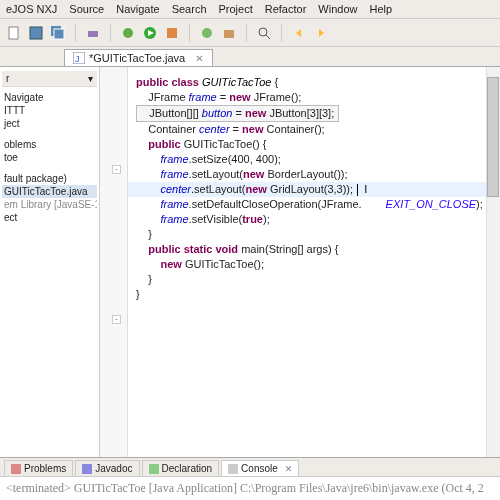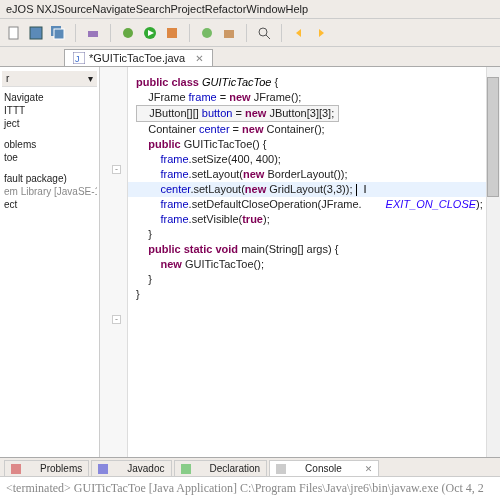--- a/index.html
+++ b/index.html
@@ -1,46 +1,46 @@
 <!DOCTYPE html>
 <html><head>
 <meta charset="utf-8">
 <style>
   * { box-sizing: border-box; margin: 0; padding: 0; font-family: Tahoma, sans-serif; }
   body { background: #f0f0f0; font-size: 11px; color: #222; width: 500px; height: 500px; overflow: hidden; }
-  .menubar { background: #efebe7; display: flex; padding: 3px 6px; border-bottom: 1px solid #ccc; font-size: 11px; }
+  .menubar { background: #efebe7; display: flex; padding: 3px 6px; gap: 12px; border-bottom: 1px solid #ccc; font-size: 11px; }
   .menubar span { cursor: default; }
   .toolbar { background: #efebe7; display: flex; align-items: center; padding: 4px 6px; gap: 6px; border-bottom: 1px solid #ccc; height: 28px; }
   .tbtn { width: 16px; height: 16px; display: inline-flex; align-items: center; justify-content: center; }
   .sep { width: 1px; height: 18px; background: #ccc; margin: 0 3px; }
   .tabs { background: #efebe7; display: flex; padding: 2px 4px 0 4px; border-bottom: 1px solid #aaa; }
   .tab { background: #fff; border: 1px solid #aaa; border-bottom: none; padding: 2px 8px; font-size: 11px; display: flex; align-items: center; gap: 4px; margin-left: 60px; }
   .tab .close { margin-left: 6px; color: #888; font-size: 10px; }
   .main { display: flex; height: 390px; }
   .sidebar { width: 100px; background: #fff; border-right: 1px solid #ccc; padding: 4px 2px; font-size: 10px; overflow: hidden; }
   .sidebar-header { background: #efebe7; padding: 2px 4px; border-bottom: 1px solid #ddd; margin-bottom: 4px; display:flex; justify-content: space-between; align-items:center;}
   .tree-item { padding: 1px 2px; white-space: nowrap; overflow: hidden; }
   .tree-item.sel { background: #d8e4f1; }
   .tree-item.lib { color: #888; }
   .gap { height: 8px; }
   .editor { flex: 1; background: #fff; position: relative; overflow: hidden; font-family: Consolas, Menlo, monospace; font-size: 11px; }
   .gutter { position: absolute; left: 0; top: 0; width: 28px; height: 100%; background: #f7f7f7; border-right: 1px solid #ddd; }
   .fold { position: absolute; left: 12px; font-size: 9px; color: #888; border: 1px solid #ccc; width: 9px; height: 9px; line-height: 7px; text-align: center; background: #fff;}
   .code { padding: 8px 8px 8px 36px; line-height: 15px; white-space: pre; }
   .kw { color: #7f0055; font-weight: bold; }
   .cls { color: #000; font-style: italic; }
-  .it { color: #0000c0; }
+  .it { font-style: italic; color: #0000c0; }
   .static-it { font-style: italic; color: #2a00ff; margin-left: 24px; }
   .hl-line { background: #e8f2fe; display: inline-block; margin-left: -36px; padding-left: 36px; width: calc(100% + 36px);}
   .cursor-bar { display: inline-block; width: 1px; height: 12px; background: #000; vertical-align: middle; margin-left: 4px;}
   .scrollbar-v { position: absolute; right: 0; top: 0; width: 14px; height: 100%; background: #f1f1f1; border-left: 1px solid #ddd;}
   .scrollbar-v-thumb { position: absolute; right: 1px; top: 10px; width: 12px; height: 120px; background: #cdcdcd; border: 1px solid #aaa;}
   .bottom { height: 60px; border-top: 1px solid #aaa; background: #fff; display: flex; flex-direction: column; }
   .btabs { background: #efebe7; display: flex; gap: 2px; padding: 2px 4px 0 4px; border-bottom: 1px solid #ccc; font-size: 10px;}
-  .btab { padding: 2px 6px; border: 1px solid #ccc; border-bottom: none; background: #efebe7; display:flex; align-items:center; gap:19px;}
+  .btab { padding: 2px 6px; border: 1px solid #ccc; border-bottom: none; background: #efebe7; display:flex; align-items:center; gap:3px;}
   .btab.active { background: #fff; }
   .btab-close { margin-left: 4px; color: #888; font-size: 9px;}
   .bconsole { padding: 4px 6px; font-size: 12px; color: #888; white-space: nowrap; overflow: hidden; font-family: Liberation Serif, serif;}
   svg { display: block; }
 </style>
 </head>
 <body>
 
 <div class="menubar">
     <span>eJOS NXJ</span>
@@ -145,20 +145,21 @@
     </div>
     <div id="tree">
         <div class="tree-item">Navigate</div>
         <div class="tree-item">ITTT</div>
         <div class="tree-item">ject</div>
         <div class="gap"></div>
         <div class="tree-item">oblems</div>
         <div class="tree-item">toe</div>
         <div class="gap"></div>
         <div class="tree-item">fault package)</div>
+        <div class="tree-item sel">GUITicTacToe.java</div>
         <div class="tree-item lib">em Library [JavaSE-1.6]</div>
         <div class="tree-item">ect</div>
       </div>
   </div>
   <div class="editor">
     <div class="gutter">
         <div class="fold" style="top: 98px;">-</div>
         <div class="fold" style="top: 248px;">-</div>
       </div>
     <div class="code" id="code"><div><span class="kw">public class</span> <span class="cls">GUITicTacToe</span> {</div><div></div><div>    JFrame <span class="it">frame</span> = <span class="kw">new</span> JFrame();</div><div style="border: 1px solid rgb(187, 187, 187); background: rgb(245, 245, 245); display: inline-block; padding-right: 4px;">    JButton[][] <span class="it">button</span> = <span class="kw">new</span> JButton[3][3];</div><div>    Container <span class="it">center</span> = <span class="kw">new</span> Container();</div><div></div><div>    <span class="kw">public</span> GUITicTacToe() {</div><div>        <span class="it">frame</span>.setSize(400, 400);</div><div></div><div>        <span class="it">frame</span>.setLayout(<span class="kw">new</span> BorderLayout());</div><div class="hl-line">        <span class="it">center</span>.setLayout(<span class="kw">new</span> GridLayout(3,3));<span class="cursor-bar"></span><span style="color: rgb(0, 0, 0);">  I</span></div><div></div><div>        <span class="it">frame</span>.setDefaultCloseOperation(JFrame.<span class="static-it">EXIT_ON_CLOSE</span>);</div><div>        <span class="it">frame</span>.setVisible(<span class="kw">true</span>);</div><div>    }</div><div></div><div>    <span class="kw">public static void</span> main(String[] args) {</div><div>        <span class="kw">new</span> GUITicTacToe();</div><div>    }</div><div>}</div></div>

